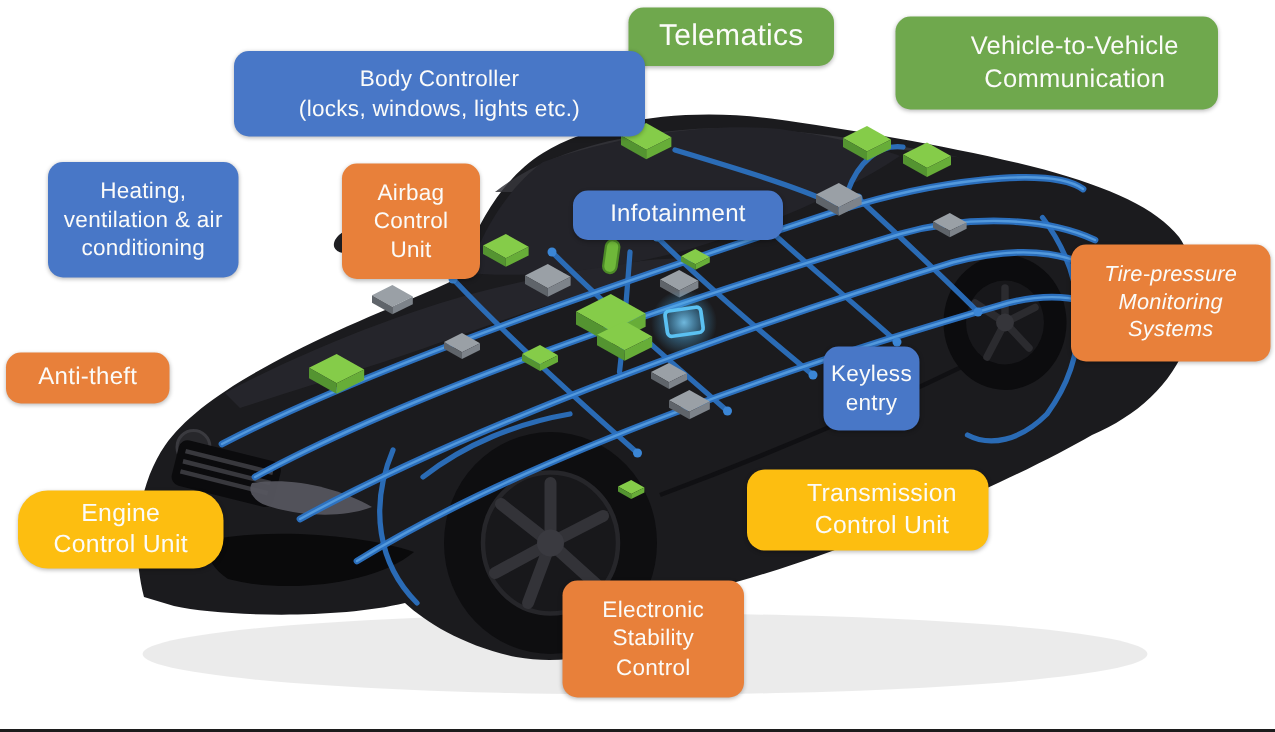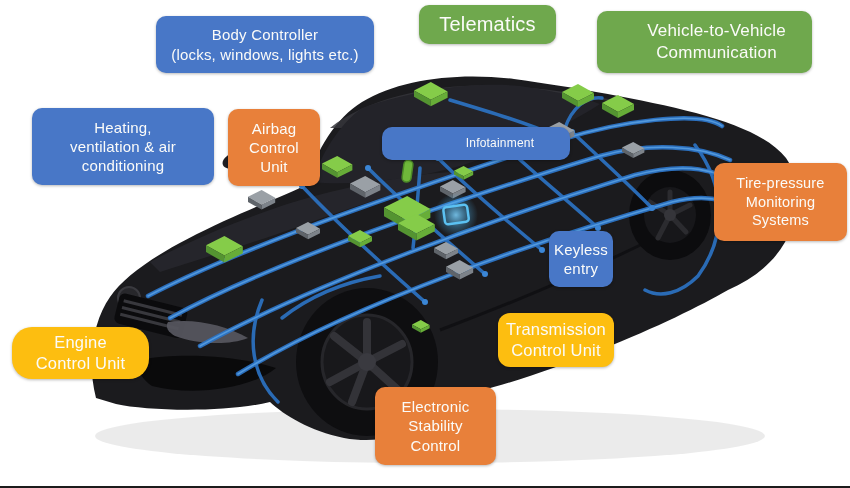--- a/index.html
+++ b/index.html
@@ -17,29 +17,29 @@
     text-align:center;
     color:#fbfbf9;
     white-space:pre-line;
     line-height:1.28;
     border-radius:10px;
     box-shadow:0 1px 3px rgba(0,0,0,0.28);
     letter-spacing:.2px;
   }
   #lbl-telematics   {left:419px;top:5px;  width:137px;height:39px;font-size:20px;}
   #lbl-v2v          {left:597px;top:11px; width:191px;height:62px;font-size:17px;padding-left:24px;}
-  #lbl-body         {left:156px;top:16px; width:218px;height:57px;font-size:15px;}
-  #lbl-hvac         {left:32px; top:108px;width:182px;height:77px;font-size:15px;}
+  #lbl-body         {left:156px;top:34px; width:274px;height:57px;font-size:15px;}
+  #lbl-hvac         {left:32px; top:108px;width:127px;height:77px;font-size:15px;}
   #lbl-airbag       {left:228px;top:109px;width:92px; height:77px;font-size:15px;}
-  #lbl-infotainment {left:382px;top:127px;width:140px;height:33px;font-size:12px;padding-left:48px;}
-  #lbl-tpms         {left:714px;top:163px;width:133px;height:78px;font-size:14.5px;}
+  #lbl-infotainment {left:382px;top:127px;width:140px;height:33px;font-size:16px;}
+  #lbl-tpms         {left:714px;top:163px;width:133px;height:78px;font-size:14.5px;font-style:italic;}
   #lbl-antitheft    {left:4px;  top:235px;width:109px;height:34px;font-size:16px;}
   #lbl-keyless      {left:549px;top:231px;width:64px; height:56px;font-size:15px;}
   #lbl-engine       {left:12px; top:327px;width:137px;height:52px;font-size:16.5px;border-radius:20px;}
-  #lbl-transmission {left:498px;top:313px;width:116px;height:54px;font-size:16.5px;border-radius:12px;}
+  #lbl-transmission {left:498px;top:313px;width:142px;height:54px;font-size:16.5px;border-radius:12px;padding-left:19px;}
   #lbl-abs          {left:215px;top:403px;width:98px; height:79px;font-size:14.5px;}
   #lbl-esc          {left:375px;top:387px;width:121px;height:78px;font-size:15px;}
   #bottom-line{
     position:absolute;left:0;right:0;bottom:0;height:2px;background:#1c1c1c;
   }
 </style>
 </head>
 <body>
 
 <div id="stage">
@@ -223,20 +223,21 @@
   <div class="lbl" id="lbl-hvac" style="background-color: rgb(72, 119, 199);">Heating,
 ventilation &amp; air
 conditioning</div>
   <div class="lbl" id="lbl-airbag" style="background-color: rgb(232, 128, 58);">Airbag
 Control
 Unit</div>
   <div class="lbl" id="lbl-infotainment" style="background-color: rgb(72, 119, 199);">Infotainment</div>
   <div class="lbl" id="lbl-tpms" style="background-color: rgb(232, 128, 58);">Tire-pressure
 Monitoring
 Systems</div>
+  <div class="lbl" id="lbl-antitheft" style="background-color: rgb(232, 128, 58);">Anti-theft</div>
   <div class="lbl" id="lbl-keyless" style="background-color: rgb(72, 119, 199);">Keyless
 entry</div>
   <div class="lbl" id="lbl-engine" style="background-color: rgb(253, 190, 16);">Engine
 Control Unit</div>
   <div class="lbl" id="lbl-transmission" style="background-color: rgb(253, 190, 16);">Transmission
 Control Unit</div>
   <div class="lbl" id="lbl-esc" style="background-color: rgb(232, 128, 58);">Electronic
 Stability
 Control</div>
 

